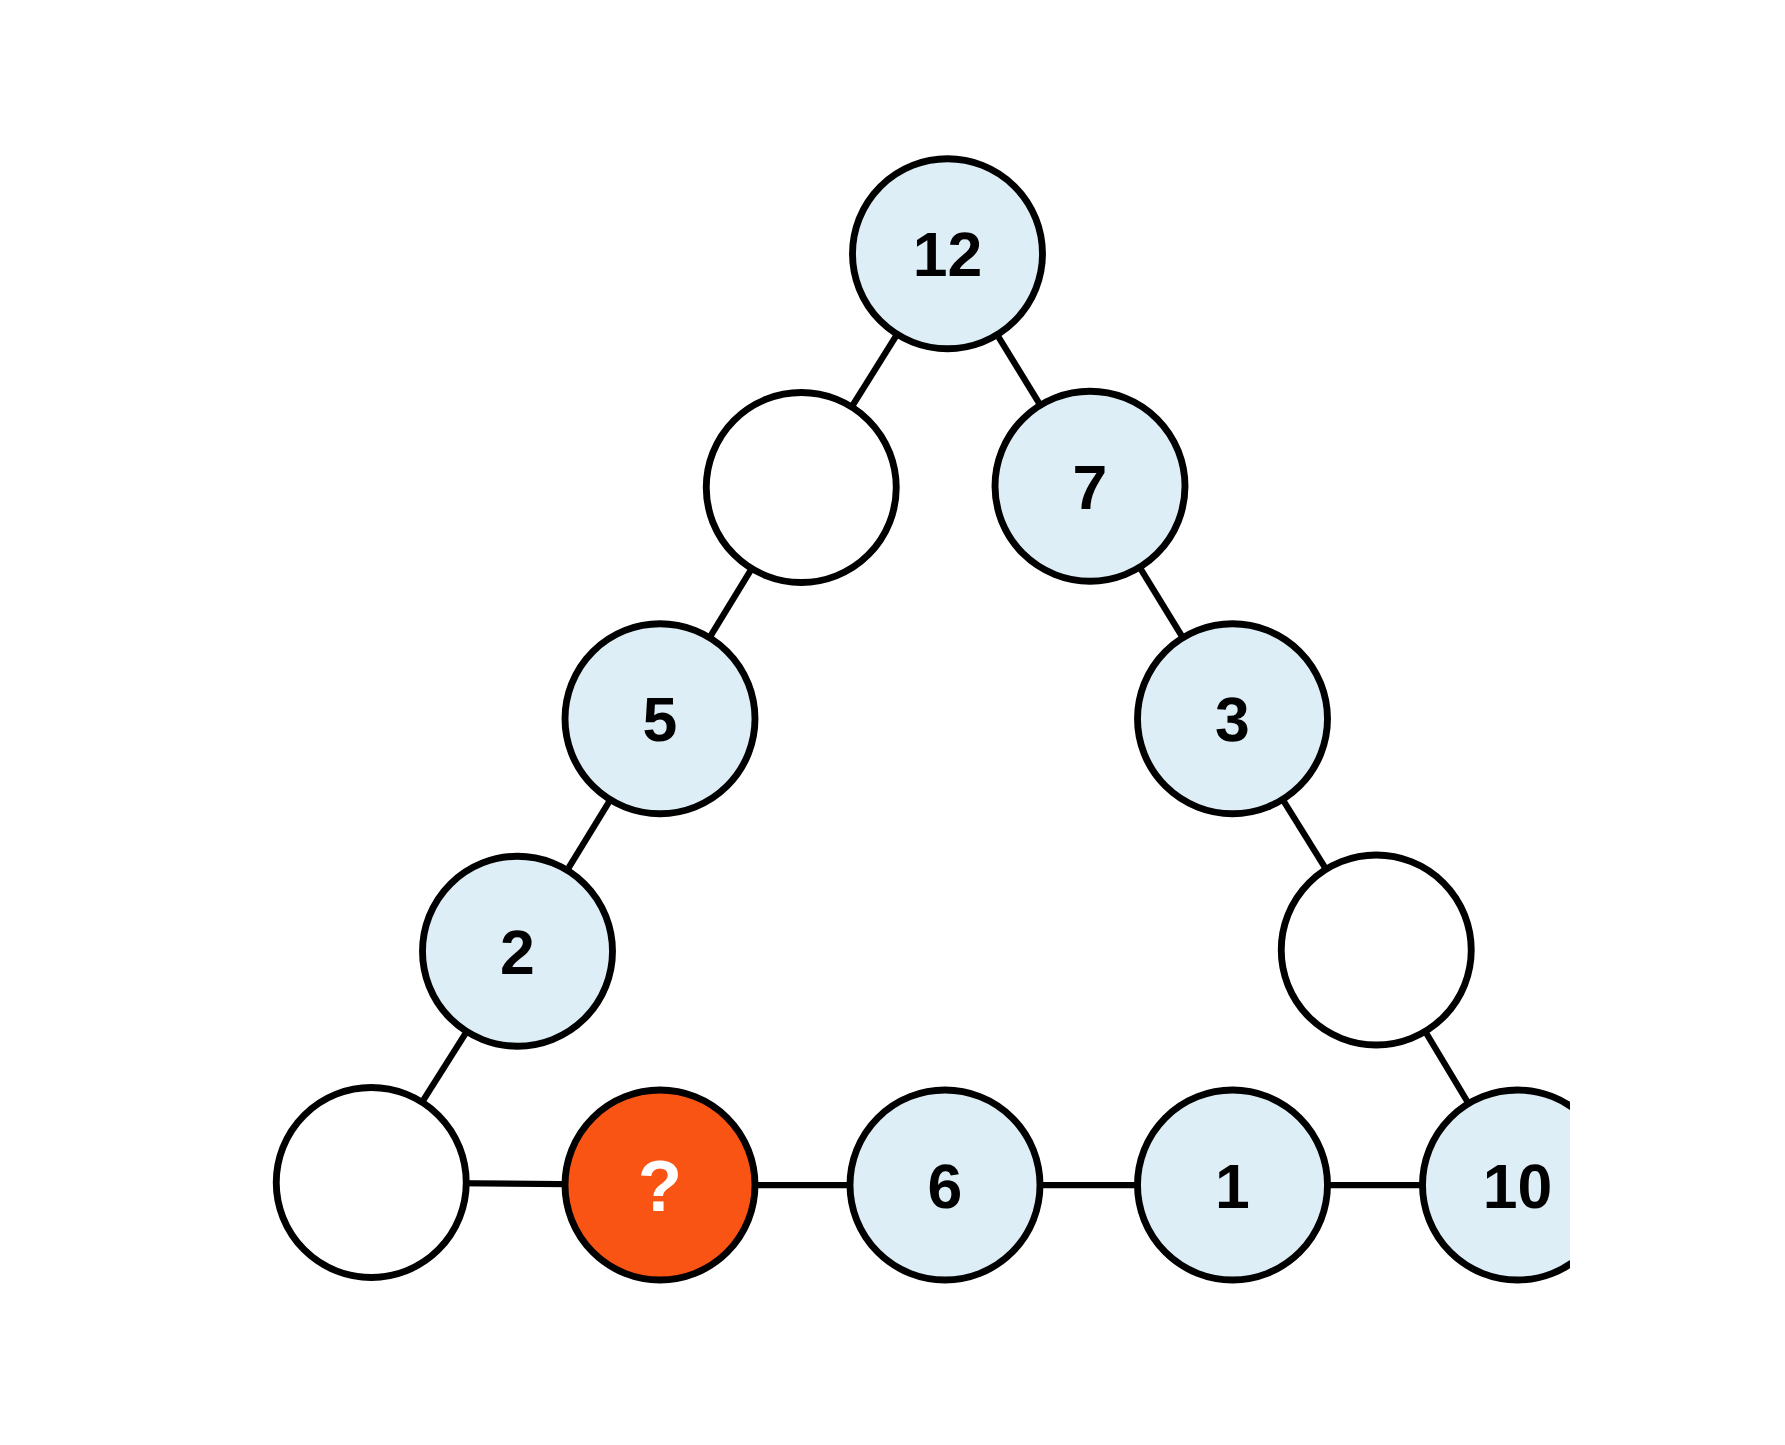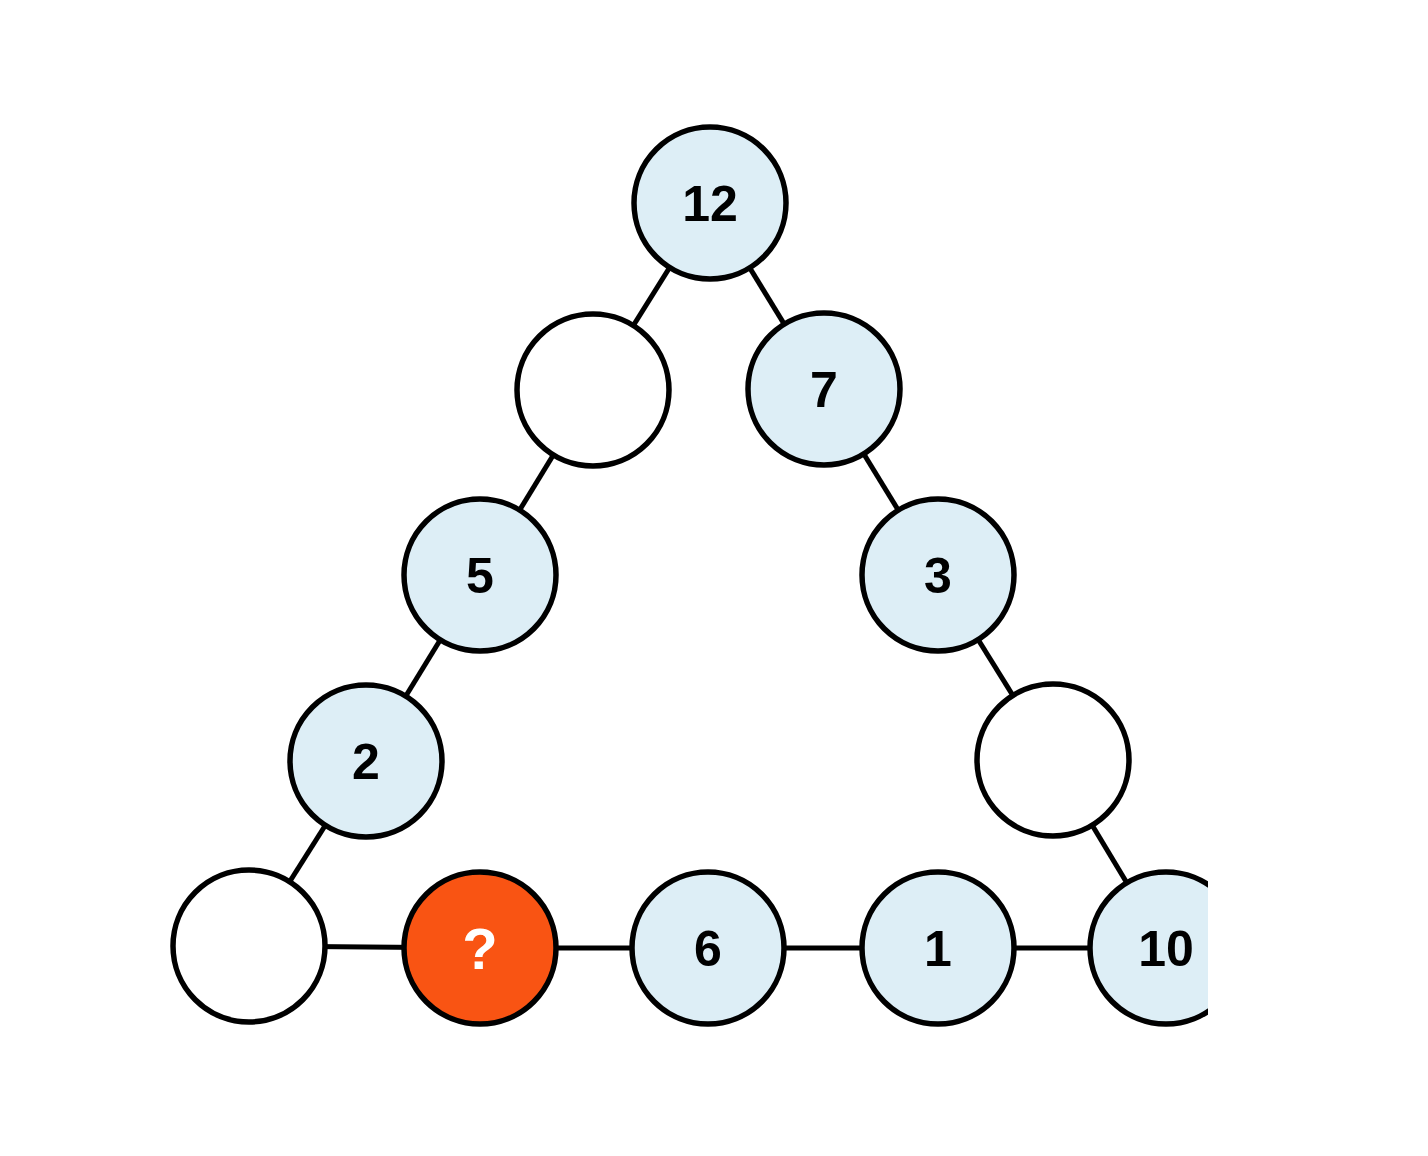--- a/index.html
+++ b/index.html
@@ -6,20 +6,21 @@
     margin: 0;
     padding: 0;
     background: #ffffff;
   }
   .stage {
     position: relative;
     width: 1208px;
     height: 1156px;
     background: #ffffff;
     overflow: hidden;
+    padding-left: 48px;
   }
   svg {
     display: block;
   }
   .node-label {
     font-family: "Liberation Sans", "DejaVu Sans", sans-serif;
     font-weight: 700;
     pointer-events: none;
   }
 </style>

